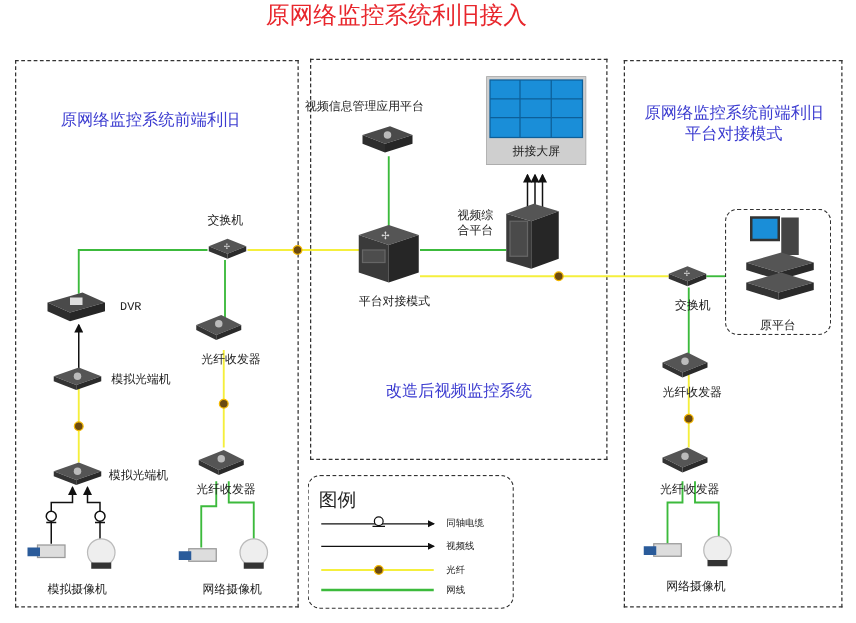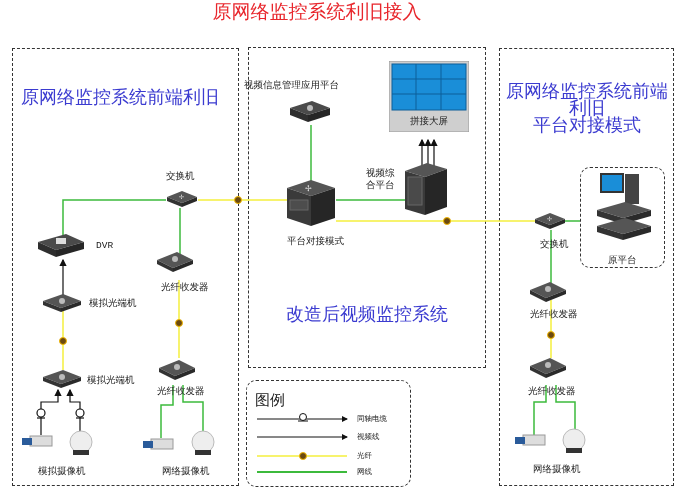--- a/index.html
+++ b/index.html
@@ -1,22 +1,22 @@
 <!DOCTYPE html>
 <html><head>
 <meta charset="utf-8">
 <style>
   html, body { margin: 0; padding: 0; background: #ffffff; }
   body { width: 685px; height: 498px; position: relative; overflow: hidden;
          font-family: "DejaVu Sans", sans-serif; }
   .title { position: absolute; left: 0; width: 634px; top: 0; text-align: center;
-           font-family: Liberation Mono, monospace; font-size: 19px; color: #e8262c; line-height: 26px; }
+           font-family: Liberation Serif, serif; font-size: 19px; color: #e8262c; line-height: 26px; }
   .region { position: absolute; border: 1.5px dashed #333; box-sizing: border-box; }
   .region-title { position: absolute; text-align: center; color: #3b3bd0;
-                  font-family: "DejaVu Serif", serif; font-size: 18px; line-height: 17px; }
+                  font-family: "DejaVu Serif", serif; font-size: 13px; line-height: 17px; }
   .lbl { position: absolute; font-size: 9.5px; color: #222; white-space: nowrap;
          font-family: "DejaVu Serif", serif; }
   svg.wires { position: absolute; left: 0; top: 0; }
   .dev { position: absolute; }
   .legend-title { position: absolute; font-size: 15px; color: #222; font-family: "DejaVu Serif", serif; }
   .legend-lbl { position: absolute; font-size: 7.5px; color: #222; font-family: "DejaVu Serif", serif; }
 </style>
 </head>
 <body>
 

